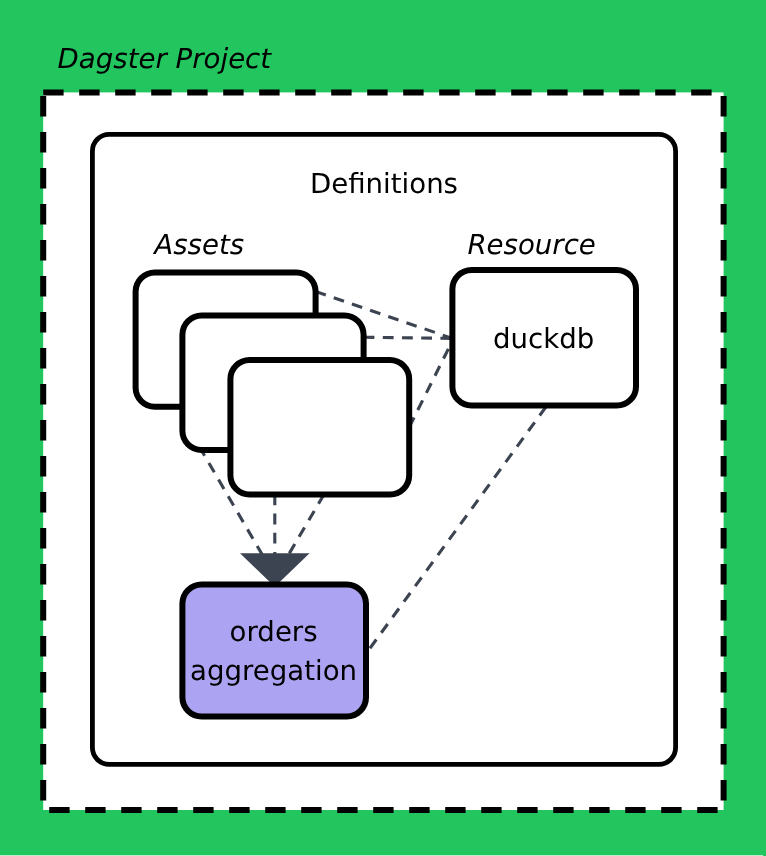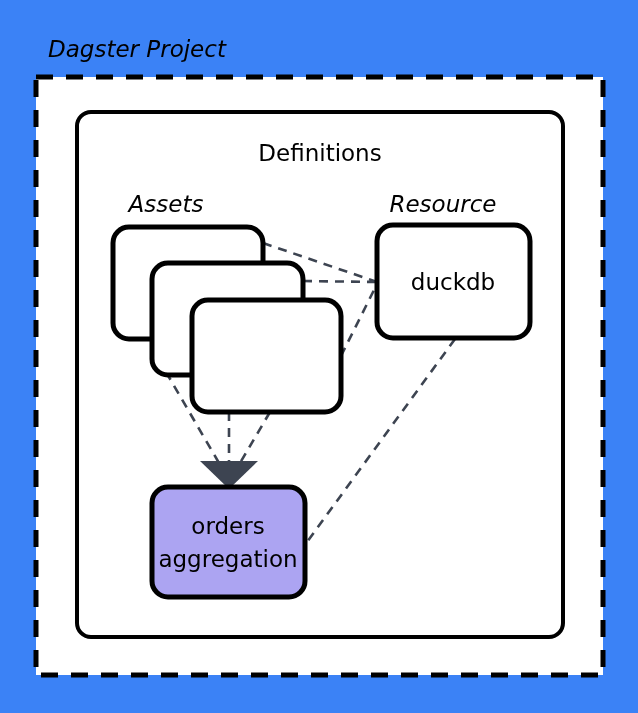--- a/index.html
+++ b/index.html
@@ -4,21 +4,21 @@
 <style>
   html, body {
     margin: 0;
     padding: 0;
     background: #ffffff;
   }
   #stage {
     position: relative;
     width: 638px;
     height: 713px;
-    background: #3b82f6;
+    background: #22c55e;
     font-family: "DejaVu Sans", "Liberation Sans", sans-serif;
     overflow: hidden;
     text-align: center;
   }
   #diagram-svg {
     position: absolute;
     left: 0;
     top: 0;
     width: 638px;
     height: 713px;

